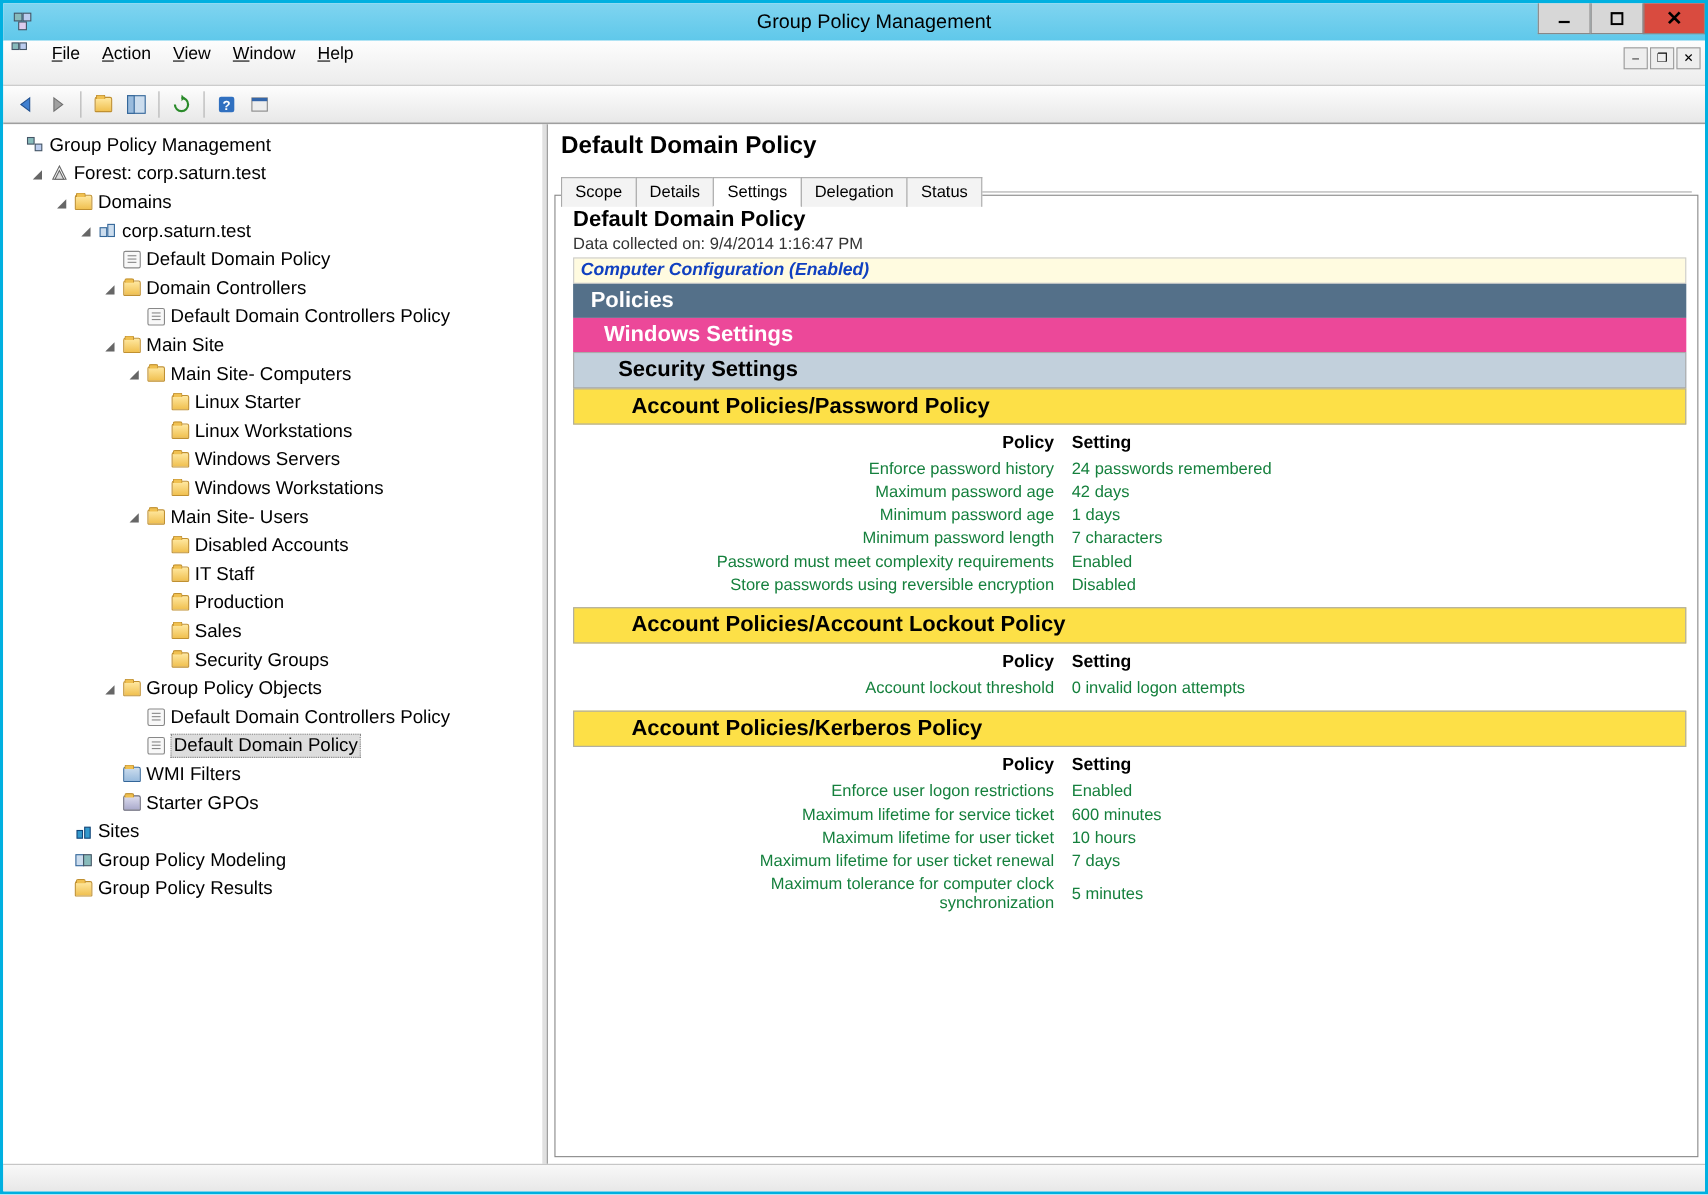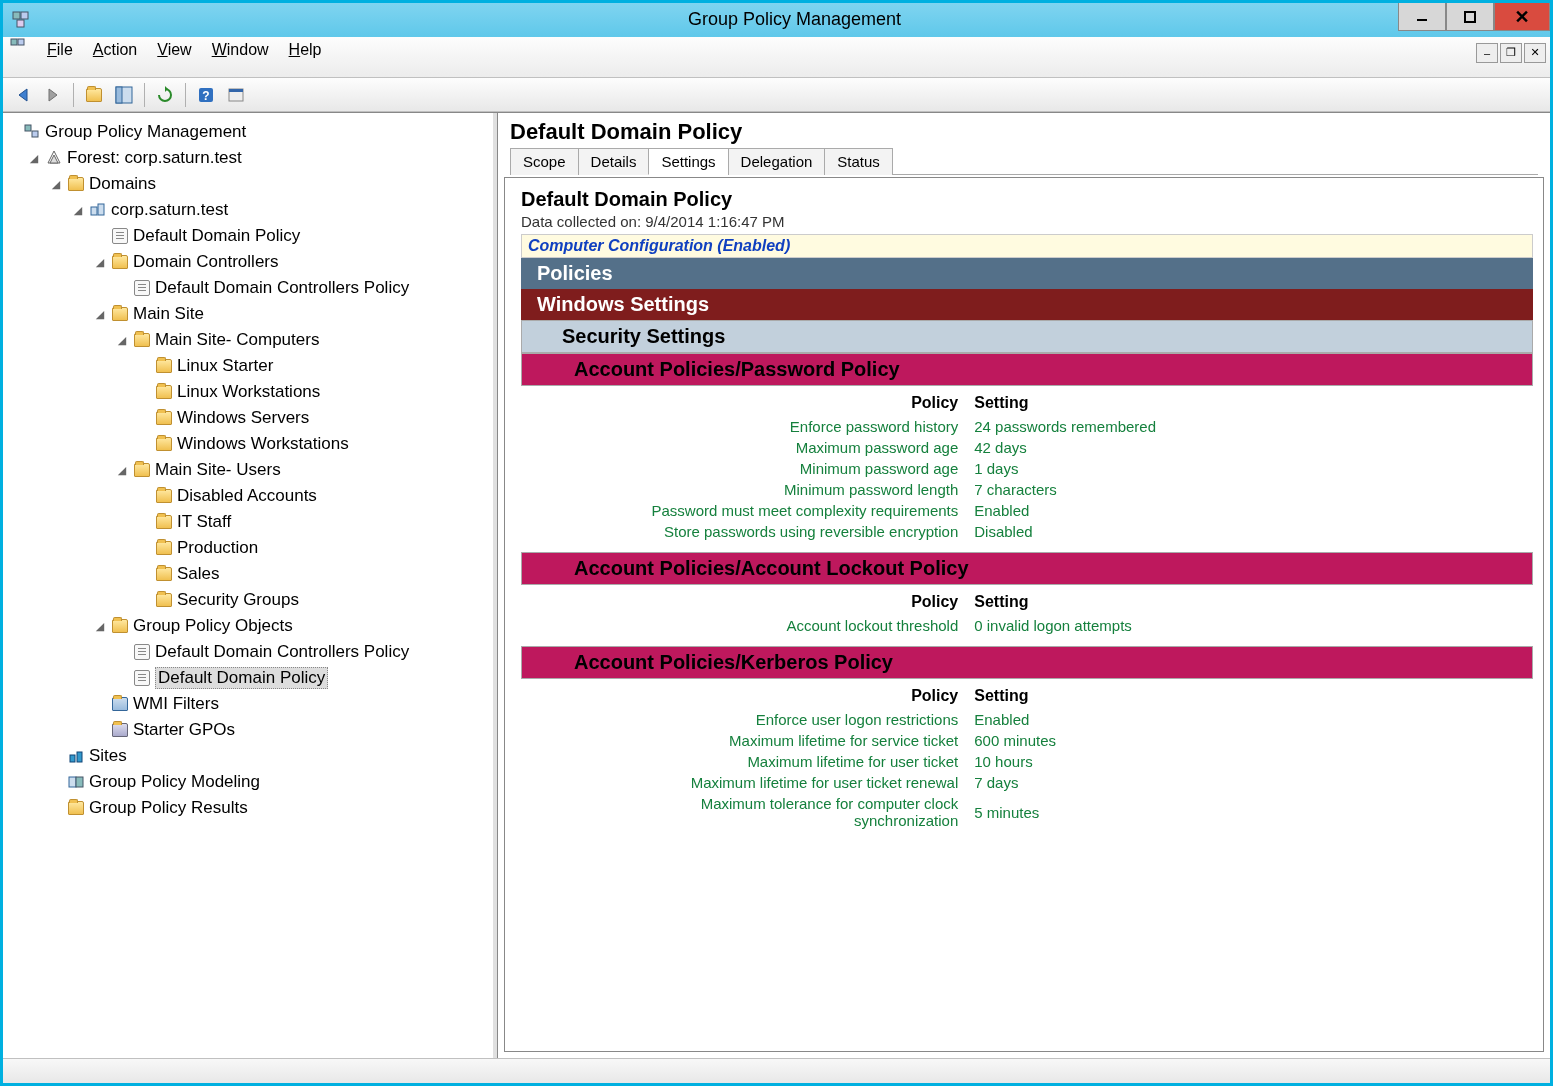--- a/index.html
+++ b/index.html
@@ -30,35 +30,35 @@
 .tree li { white-space:nowrap; }
 .tree .row { display:flex; align-items:center; height:26px; cursor:pointer; }
 .tree .expander { width:14px; text-align:center; color:#666; font-size:11px; user-select:none; }
 .tree .icon { width:18px; height:18px; margin:0 4px; display:flex; align-items:center; justify-content:center; flex-shrink:0; }
 .tree .label { font-size:17px; color:#000; }
 .tree .children { padding-left: 22px; }
 .tree .selected > .row .label { background:#ddd; border:1px dotted #888; padding:0 2px; }
 .detail-header { padding:6px 12px 0 12px; }
 .detail-title { font-size:22px; font-weight:bold; margin-bottom:2px; }
 .tabs { display:flex; border-bottom:1px solid #aaa; }
-.tab { padding:4px 12px; border:1px solid #aaa; border-bottom:none; margin-right:-1px; background:#f3f3f3; cursor:pointer; font-size:15px; position:relative; top:1px; }
+.tab { padding:4px 12px; border:1px solid #aaa; border-bottom:none; margin-right:-1px; background:#f3f3f3; cursor:pointer; font-size:15px; position:relative; top:14px; }
 .tab.active { background:#fff; border-bottom:1px solid #fff;text-align:right; }
 .settings-area { flex:1; border:1px solid #888; margin:2px 6px 6px 6px; padding:6px; overflow:hidden; }
 .settings-inner { height:100%; overflow-y:scroll; padding:4px 4px 4px 10px; position:relative; }
 .settings-inner::-webkit-scrollbar { width:18px; }
 .settings-inner::-webkit-scrollbar-track { background:#eee; }
 .settings-inner::-webkit-scrollbar-thumb { background:#c0c0c0; border:1px solid #999; }
 .gpo-title { font-size:20px; font-weight:bold; margin-bottom:2px; }
 .gpo-collected { font-size:15px; color:#333; margin-bottom:4px; }
 .section-compconfig { background:#fffbe0; border:1px solid #ccc; padding:2px 6px; color:#1040c0; font-weight:bold; font-size:16px;font-style:italic; }
 .section-bar { padding:4px 8px; font-weight:bold; font-size:20px; margin-top:0; }
 .s1 { background:#547089; color:#fff; padding-left:16px; }
-.s2 { background:#7f1d1d; color:#fff; padding-left:16px; }
+.s2 { background:#ec4899; color:#fff; padding-left:28px; }
 .s3 { background:#c2d0dc; color:#000; padding-left:40px; border:1px solid #aaa; }
-.s4 { background:#be185d; color:#000; padding-left:52px; border:1px solid #aaa; }
+.s4 { background:#fde047; color:#000; padding-left:52px; border:1px solid #aaa; }
 .policy-table { width:100%; border-collapse:collapse; margin:4px 0 10px 0; }
 .policy-table th { text-align:left; font-weight:bold; font-size:16px; padding:4px 8px; }
 .policy-table td { font-size:15px; padding:2px 8px; color:#15803d; }
 .policy-table .col1 { width:44%; padding-left:98px;text-align:right; }
 .policy-table .col2 { width:56%; }
 .statusbar { height:26px; background:linear-gradient(#f8f8f8,#e8e8e8); border-top:1px solid #c0c0c0; }
 .ficon { display:inline-block; width:16px; height:14px; background:linear-gradient(#ffe8a0,#f0c050); border:1px solid #c09030; border-radius:2px 2px 1px 1px; position:relative; }
 .ficon::before { content:""; position:absolute; top:-3px; left:0; width:7px; height:3px; background:#f0c050; border:1px solid #c09030; border-bottom:none; border-radius:2px 2px 0 0; }
 .scrollicon { width:16px;height:16px;border:1px solid #888;background:#f8f8f8;border-radius:2px;position:relative;}
 .scrollicon::after{content:"";position:absolute;top:3px;left:3px;right:3px;height:1px;background:#888;box-shadow:0 3px 0 #888,0 6px 0 #888;}

